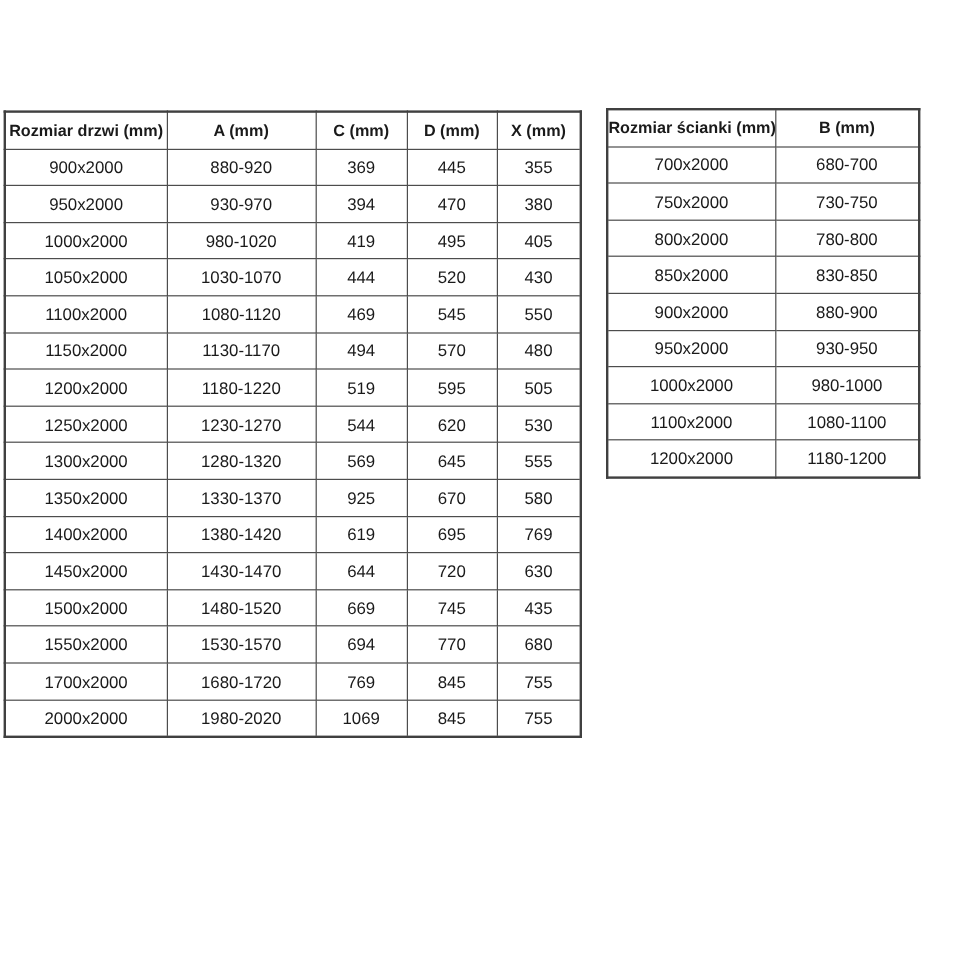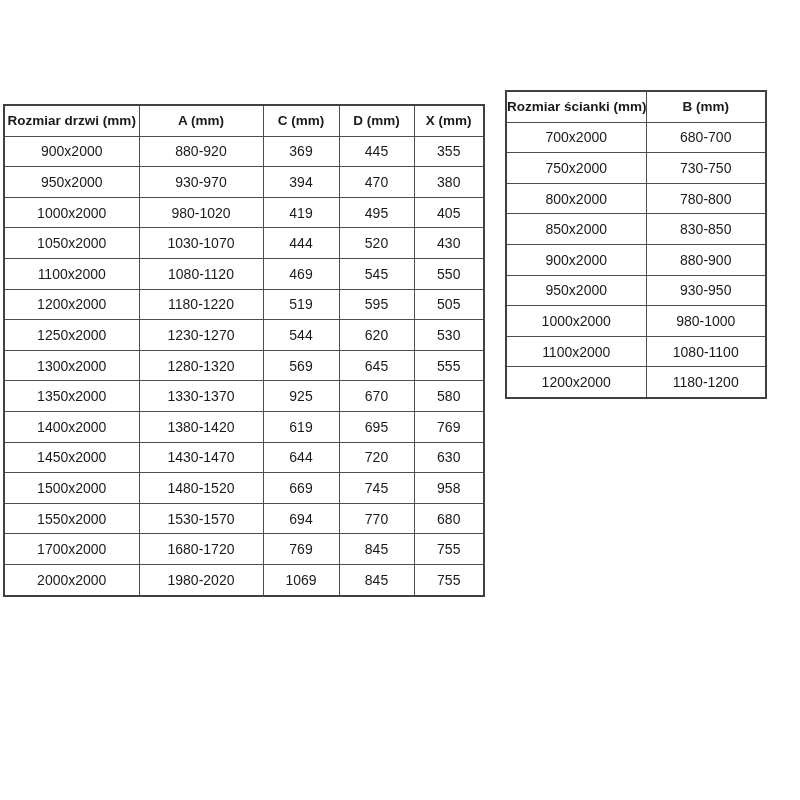--- a/index.html
+++ b/index.html
@@ -17,21 +17,21 @@
   }
   table.spec-table {
     position: absolute;
     border-collapse: collapse;
     table-layout: fixed;
     border: 2px solid #404040;
     background: #ffffff;
   }
   table.spec-table.doors {
     left: 3px;
-    top: 104px;
+    top: 92px;
     width: 480px;
     padding-left: 16px;
   }
   table.spec-table.walls {
     left: 505px;
     top: 90px;
     width: 260px;
   }
   table.spec-table th,
   table.spec-table td {
@@ -104,20 +104,27 @@
           <td>430</td>
         </tr>
         <tr>
           <td>1100x2000</td>
           <td>1080-1120</td>
           <td>469</td>
           <td>545</td>
           <td>550</td>
         </tr>
         <tr>
+          <td>1150x2000</td>
+          <td>1130-1170</td>
+          <td>494</td>
+          <td>570</td>
+          <td>480</td>
+        </tr>
+        <tr>
           <td>1200x2000</td>
           <td>1180-1220</td>
           <td>519</td>
           <td>595</td>
           <td>505</td>
         </tr>
         <tr>
           <td>1250x2000</td>
           <td>1230-1270</td>
           <td>544</td>
@@ -150,21 +157,21 @@
           <td>1430-1470</td>
           <td>644</td>
           <td>720</td>
           <td>630</td>
         </tr>
         <tr>
           <td>1500x2000</td>
           <td>1480-1520</td>
           <td>669</td>
           <td>745</td>
-          <td>958</td>
+          <td>435</td>
         </tr>
         <tr>
           <td>1550x2000</td>
           <td>1530-1570</td>
           <td>694</td>
           <td>770</td>
           <td>680</td>
         </tr>
         <tr>
           <td>1700x2000</td>

